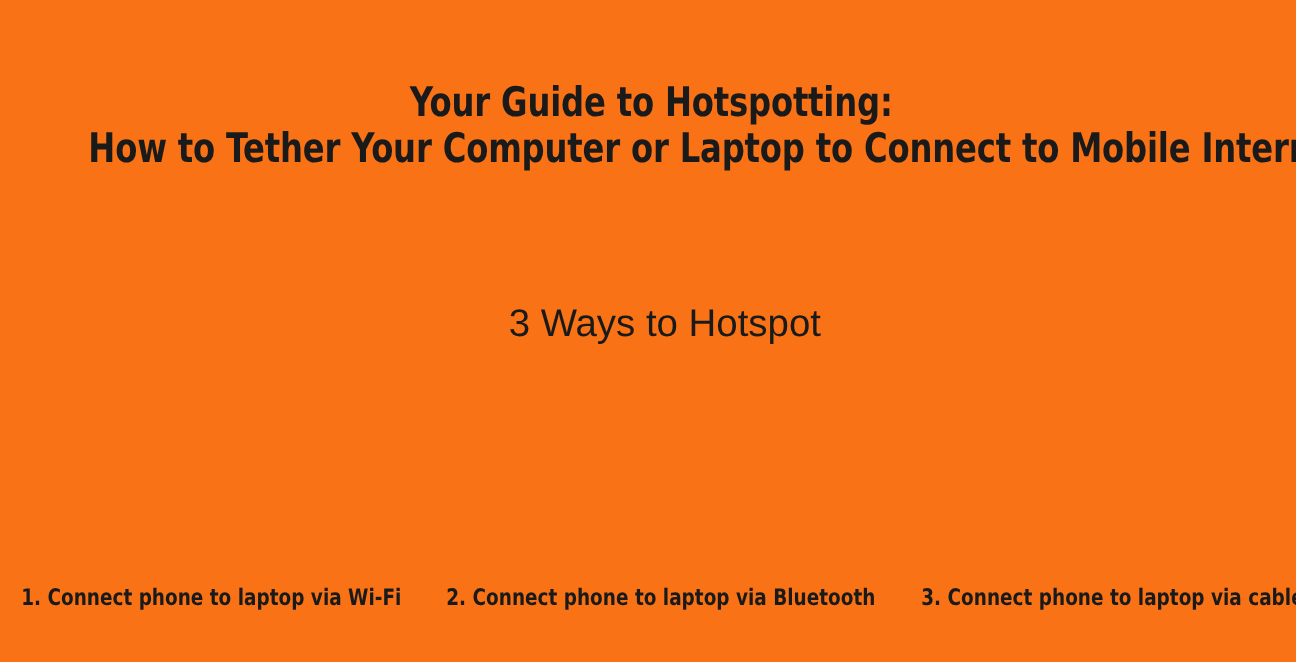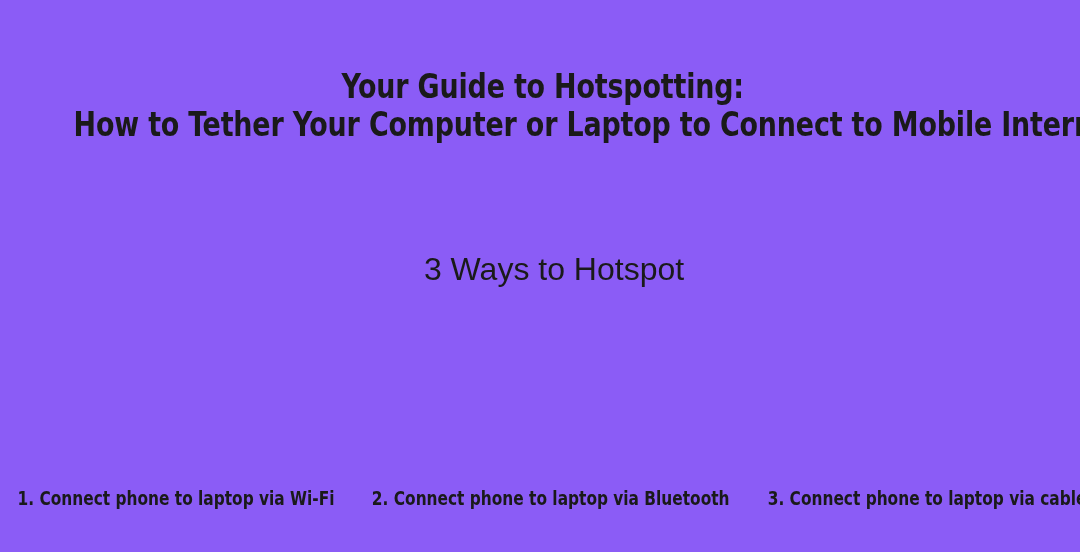--- a/index.html
+++ b/index.html
@@ -12,21 +12,21 @@
     height: 552px;
     background: #ffffff;
     font-family: "Liberation Sans", sans-serif;
     overflow: hidden;
   }
 
   .page {
     position: relative;
     width: 1080px;
     height: 552px;
-    background: #8b5cf6;
+    background: #f97316;
     box-sizing: border-box;
   }
 
   
   .headline {
     position: absolute;
     left: 0;
     top: 44px;
     width: 1080px;
     text-align: center;

